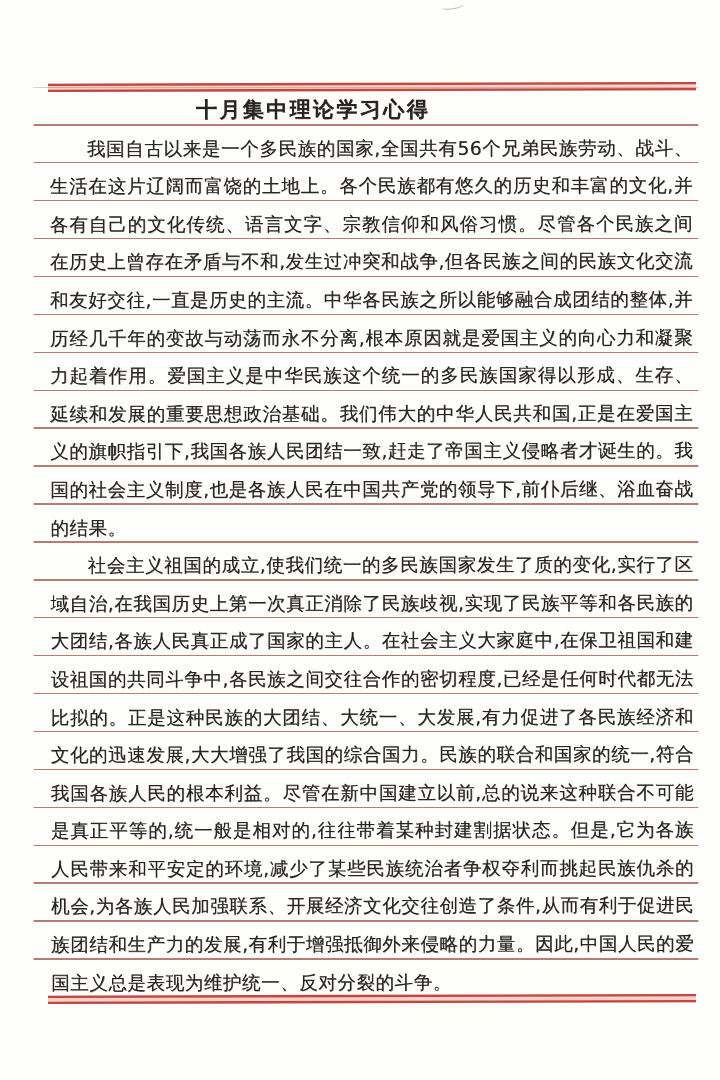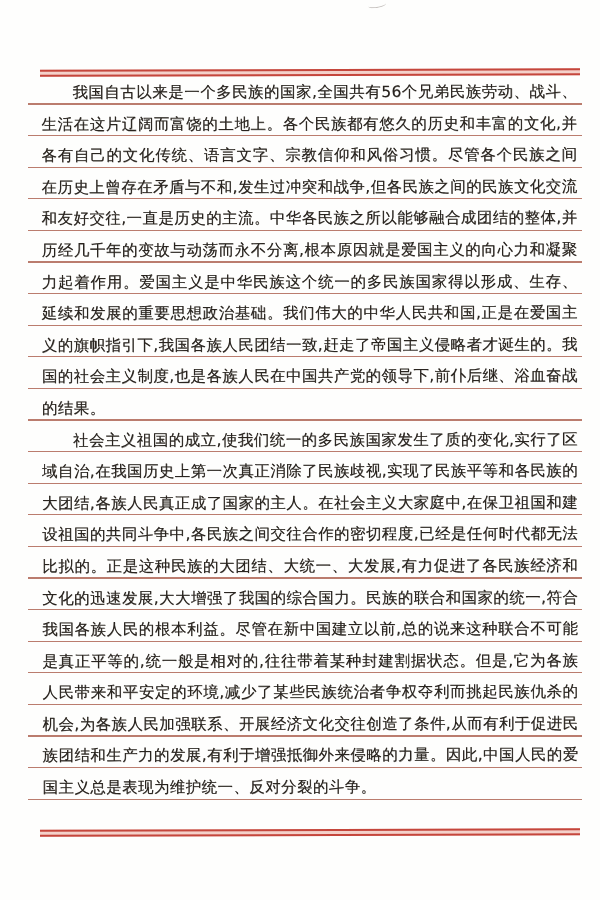--- a/index.html
+++ b/index.html
@@ -56,19 +56,20 @@
 
 <div class="sheet">
 
   <div class="stray-mark"></div>
 
   <div class="margin-rule top"></div>
 
   <div class="ruled-area"></div>
 
   <div class="text-layer">
+    <div class="title-line">十月集中理论学习心得</div>
     <p class="para">我国自古以来是一个多民族的国家,全国共有56个兄弟民族劳动、战斗、生活在这片辽阔而富饶的土地上。各个民族都有悠久的历史和丰富的文化,并各有自己的文化传统、语言文字、宗教信仰和风俗习惯。尽管各个民族之间在历史上曾存在矛盾与不和,发生过冲突和战争,但各民族之间的民族文化交流和友好交往,一直是历史的主流。中华各民族之所以能够融合成团结的整体,并历经几千年的变故与动荡而永不分离,根本原因就是爱国主义的向心力和凝聚力起着作用。爱国主义是中华民族这个统一的多民族国家得以形成、生存、延续和发展的重要思想政治基础。我们伟大的中华人民共和国,正是在爱国主义的旗帜指引下,我国各族人民团结一致,赶走了帝国主义侵略者才诞生的。我国的社会主义制度,也是各族人民在中国共产党的领导下,前仆后继、浴血奋战的结果。</p>
     <p class="para">社会主义祖国的成立,使我们统一的多民族国家发生了质的变化,实行了区域自治,在我国历史上第一次真正消除了民族歧视,实现了民族平等和各民族的大团结,各族人民真正成了国家的主人。在社会主义大家庭中,在保卫祖国和建设祖国的共同斗争中,各民族之间交往合作的密切程度,已经是任何时代都无法比拟的。正是这种民族的大团结、大统一、大发展,有力促进了各民族经济和文化的迅速发展,大大增强了我国的综合国力。民族的联合和国家的统一,符合我国各族人民的根本利益。尽管在新中国建立以前,总的说来这种联合不可能是真正平等的,统一般是相对的,往往带着某种封建割据状态。但是,它为各族人民带来和平安定的环境,减少了某些民族统治者争权夺利而挑起民族仇杀的机会,为各族人民加强联系、开展经济文化交往创造了条件,从而有利于促进民族团结和生产力的发展,有利于增强抵御外来侵略的力量。因此,中国人民的爱国主义总是表现为维护统一、反对分裂的斗争。</p>
   </div>
 
   <div class="margin-rule bottom"></div>
 
 </div>
 
 </body></html>

